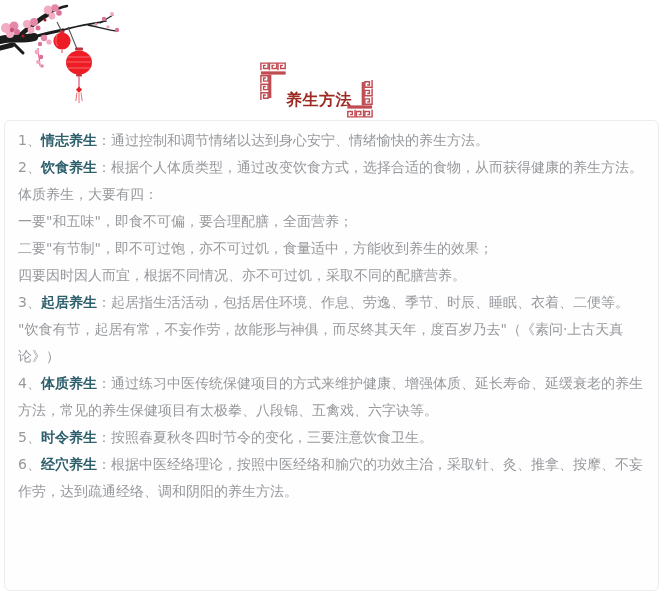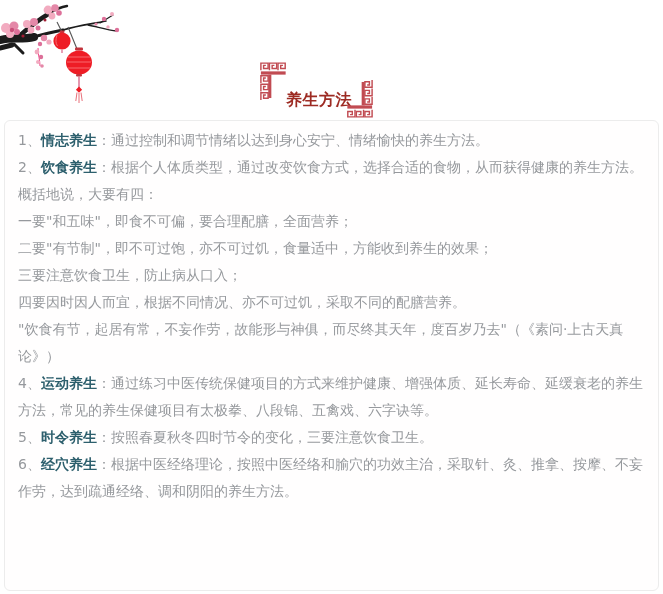--- a/index.html
+++ b/index.html
@@ -145,22 +145,22 @@
       </g>
       <rect x="1" y="10.2" width="27.5" height="3.6" fill="#c14b52"></rect>
       <rect x="9.2" y="13.8" width="3.4" height="26" fill="#c14b52"></rect>
     </svg>
   </div>
 </div>
 
 <div class="content-box" id="paragraphs">
     <p class="para"><span>1、</span><span class="term">情志养生</span><span>：</span><span>通过控制和调节情绪以达到身心安宁、情绪愉快的养生方法。</span></p>
     <p class="para"><span>2、</span><span class="term">饮食养生</span><span>：</span><span>根据个人体质类型，通过改变饮食方式，选择合适的食物，从而获得健康的养生方法。</span></p>
-    <p class="para">概括地说，大要有四：</p>
+    <p class="para">体质养生，大要有四：</p>
     <p class="para">一要"和五味"，即食不可偏，要合理配膳，全面营养；</p>
     <p class="para">二要"有节制"，即不可过饱，亦不可过饥，食量适中，方能收到养生的效果；</p>
-    <p class="para">三要注意饮食卫生，防止病从口入；</p>
     <p class="para">四要因时因人而宜，根据不同情况、亦不可过饥，采取不同的配膳营养。</p>
+    <p class="para"><span>3、</span><span class="term">起居养生</span><span>：</span><span>起居指生活活动，包括居住环境、作息、劳逸、季节、时辰、睡眠、衣着、二便等。</span></p>
     <p class="para">"饮食有节，起居有常，不妄作劳，故能形与神俱，而尽终其天年，度百岁乃去"（《素问·上古天真论》）</p>
-    <p class="para"><span>4、</span><span class="term">运动养生</span><span>：</span><span>通过练习中医传统保健项目的方式来维护健康、增强体质、延长寿命、延缓衰老的养生方法，常见的养生保健项目有太极拳、八段锦、五禽戏、六字诀等。</span></p>
+    <p class="para"><span>4、</span><span class="term">体质养生</span><span>：</span><span>通过练习中医传统保健项目的方式来维护健康、增强体质、延长寿命、延缓衰老的养生方法，常见的养生保健项目有太极拳、八段锦、五禽戏、六字诀等。</span></p>
     <p class="para"><span>5、</span><span class="term">时令养生</span><span>：</span><span>按照春夏秋冬四时节令的变化，三要注意饮食卫生。</span></p>
     <p class="para"><span>6、</span><span class="term">经穴养生</span><span>：</span><span>根据中医经络理论，按照中医经络和腧穴的功效主治，采取针、灸、推拿、按摩、不妄作劳，达到疏通经络、调和阴阳的养生方法。</span></p>
   </div>
 
 </body></html>

